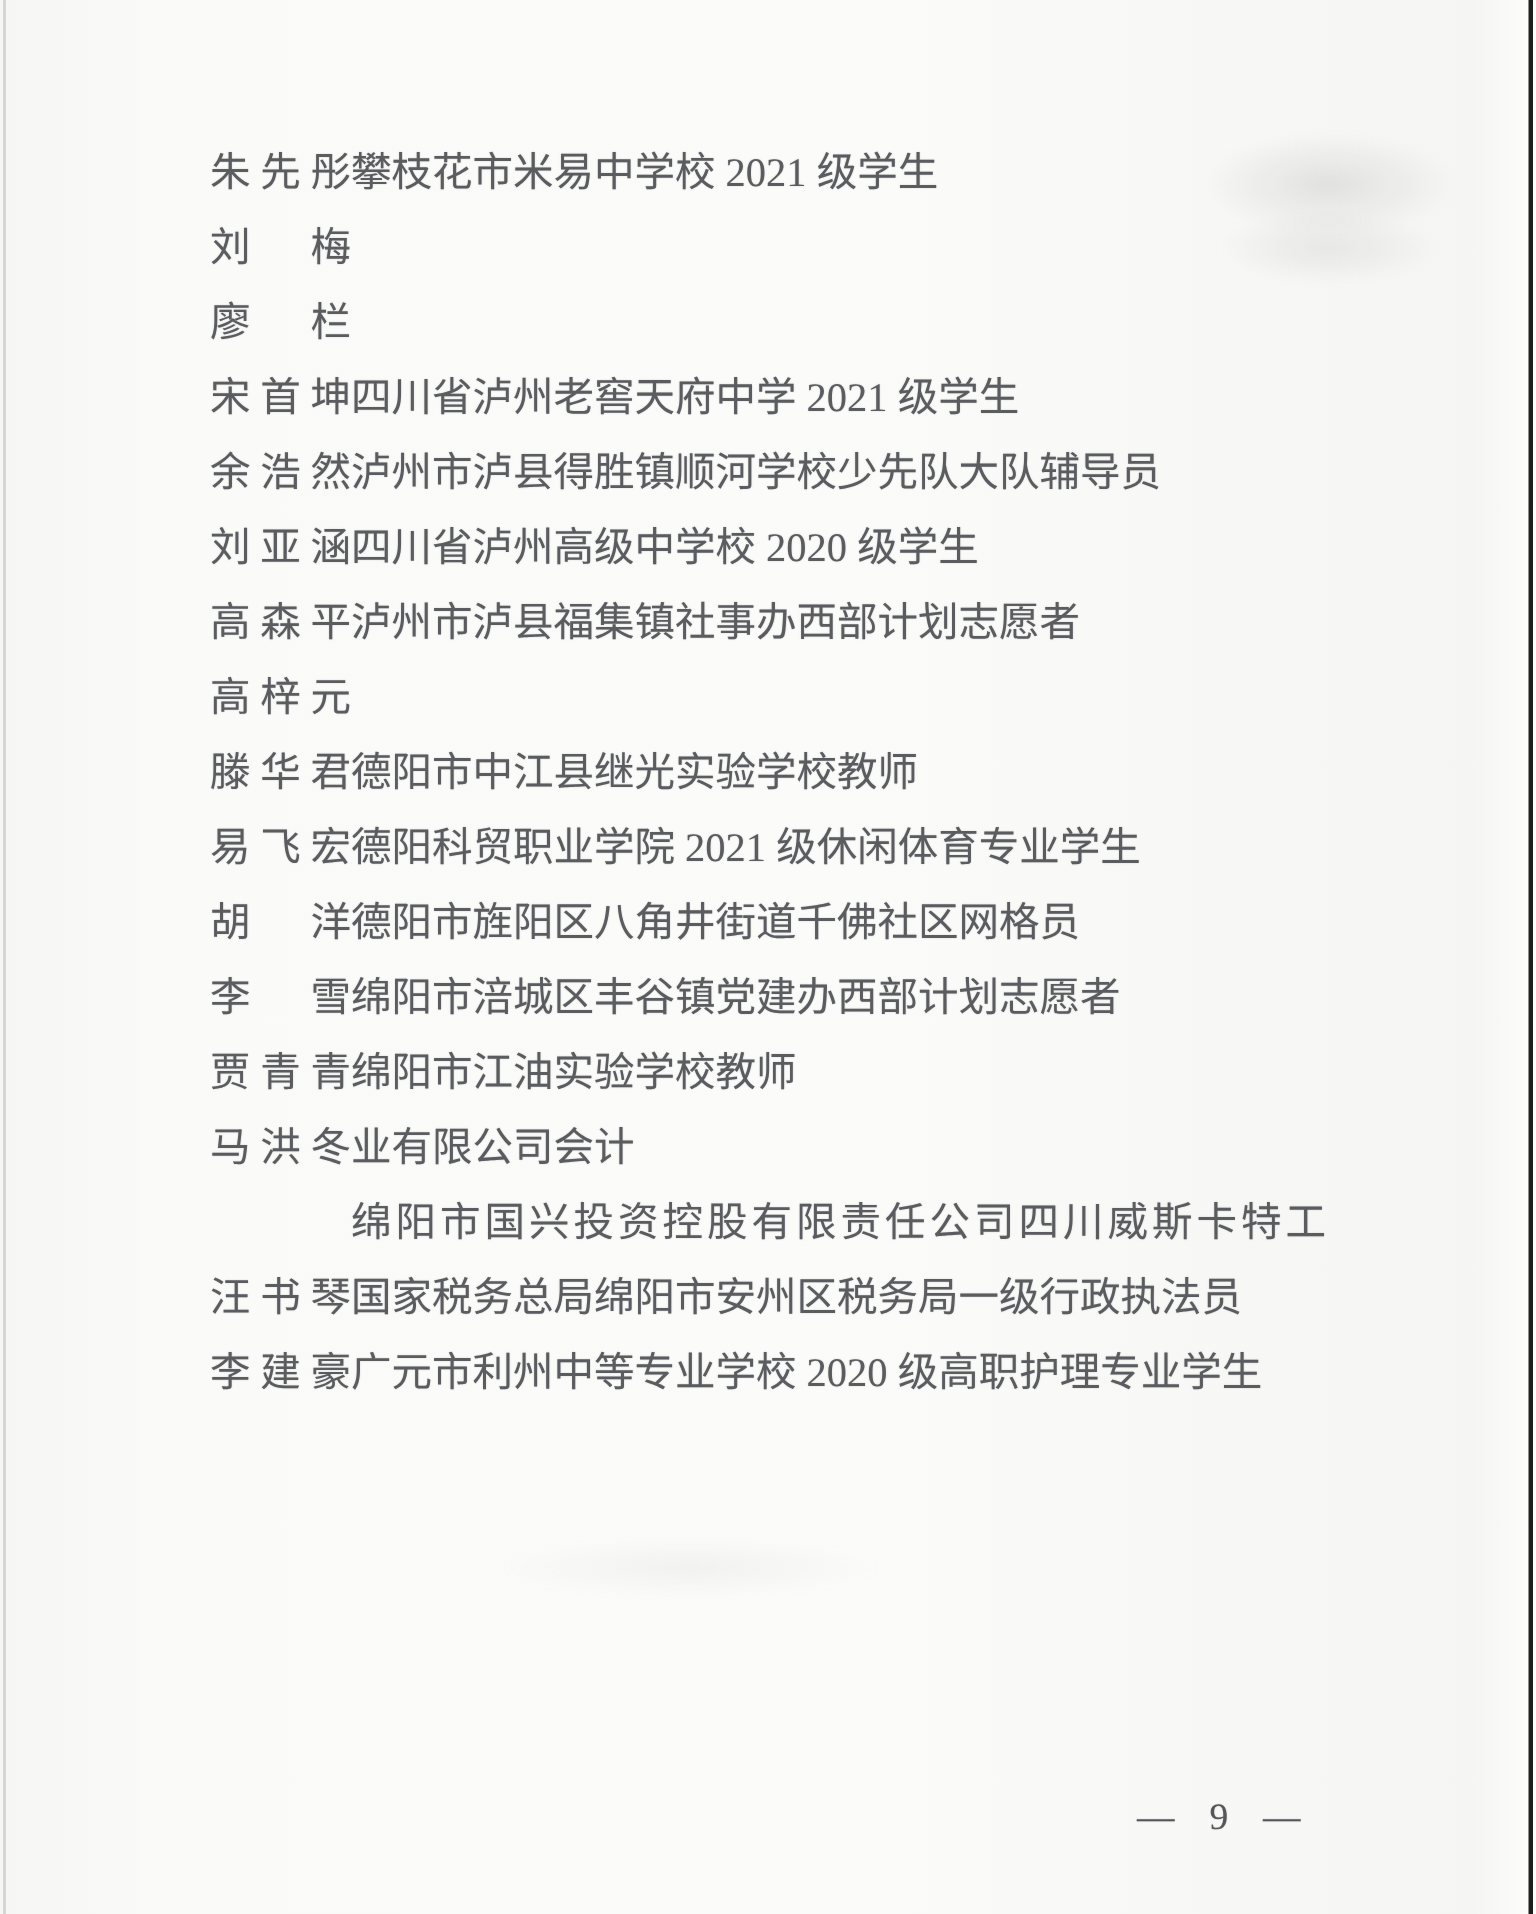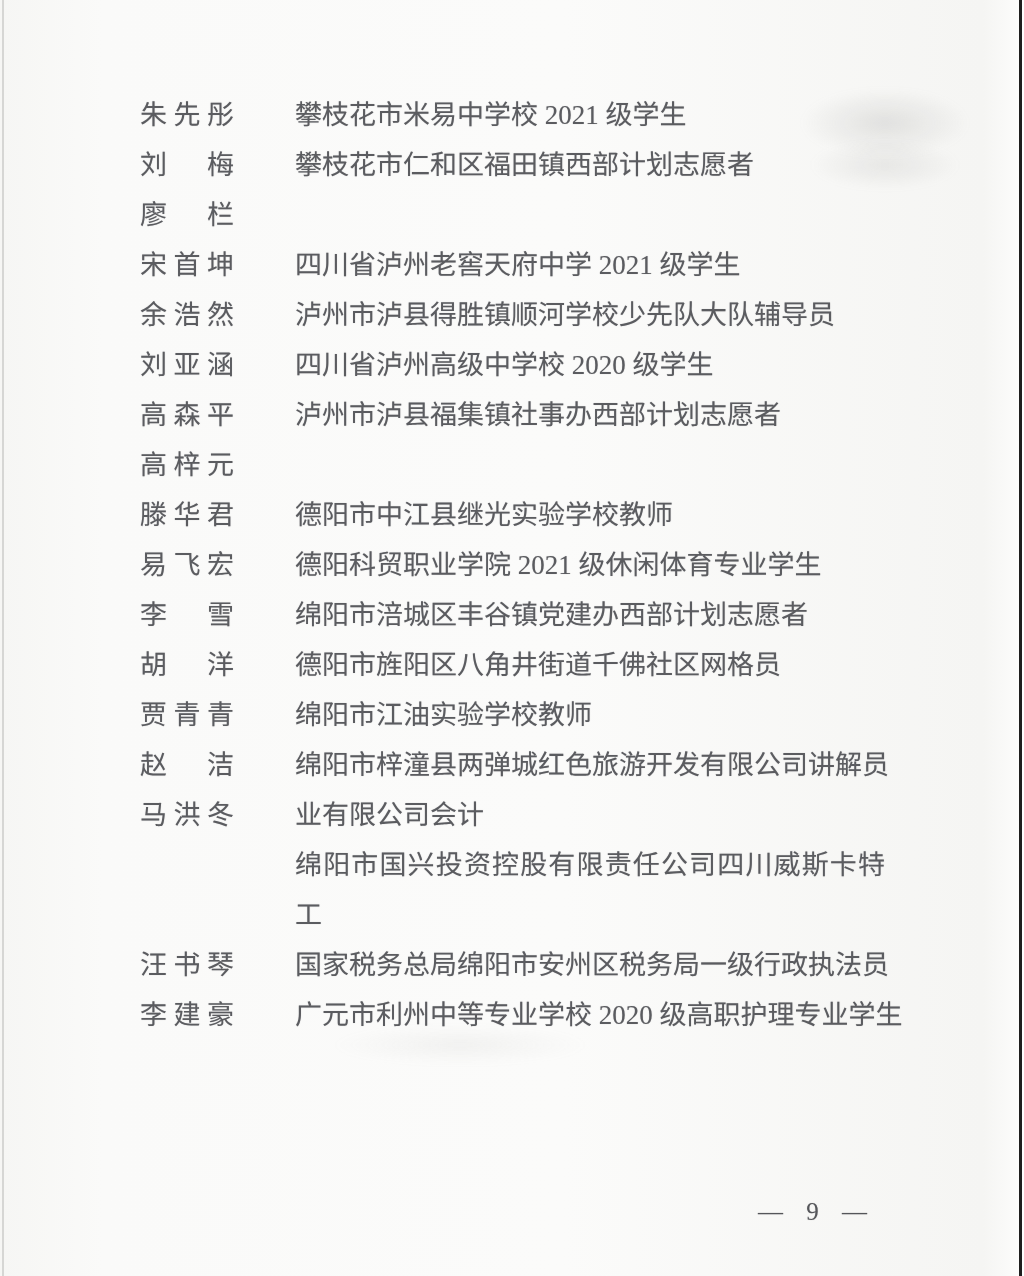--- a/index.html
+++ b/index.html
@@ -62,21 +62,20 @@
     width: 94px;
     font-size: 27px;
     line-height: 50px;
     text-align: justify;
     text-align-last: justify;
     text-justify: inter-character;
     white-space: nowrap;
     text-shadow: 0 0 1px rgba(91, 92, 96, 0.35);
   }
   .entry .desc {
-    margin-left: 61px;
     width: 650px;
     font-size: 27px;
     line-height: 50px;
     text-shadow: 0 0 1px rgba(91, 92, 96, 0.35);
   }
   .entry .desc .line {
     white-space: nowrap;
   }
   .entry .desc .line.stretch {
     white-space: normal;
@@ -112,23 +111,20 @@
   <section class="list">
   <div class="entry">
     <span class="name">朱先彤</span>
     <span class="desc">
           <div class="line">攀枝花市米易中学校 2021 级学生</div>
         </span>
   </div>
 
   <div class="entry">
     <span class="name">刘梅</span>
-    <span class="desc">
-          <div class="line">攀枝花市仁和区福田镇西部计划志愿者</div>
-        </span>
   </div>
 
   <div class="entry">
     <span class="name">廖栏</span>
   </div>
 
   <div class="entry">
     <span class="name">宋首坤</span>
     <span class="desc">
           <div class="line">四川省泸州老窖天府中学 2021 级学生</div>
@@ -169,46 +165,40 @@
   </div>
 
   <div class="entry">
     <span class="name">易飞宏</span>
     <span class="desc">
           <div class="line">德阳科贸职业学院 2021 级休闲体育专业学生</div>
         </span>
   </div>
 
   <div class="entry">
+    <span class="name">胡洋</span>
+    <span class="desc">
+          <div class="line">德阳市旌阳区八角井街道千佛社区网格员</div>
+        </span>
+  </div>
+
+  <div class="entry">
     <span class="name">李雪</span>
     <span class="desc">
           <div class="line">绵阳市涪城区丰谷镇党建办西部计划志愿者</div>
         </span>
   </div>
 
   <div class="entry">
-    <span class="name">胡洋</span>
-    <span class="desc">
-          <div class="line">德阳市旌阳区八角井街道千佛社区网格员</div>
-        </span>
-  </div>
-
-  <div class="entry">
     <span class="name">贾青青</span>
     <span class="desc">
           <div class="line">绵阳市江油实验学校教师</div>
         </span>
   </div>
 
-  <div class="entry">
-    <span class="name">赵洁</span>
-    <span class="desc">
-          <div class="line">绵阳市梓潼县两弹城红色旅游开发有限公司讲解员</div>
-        </span>
-  </div>
 
   <div class="entry">
     <span class="name">马洪冬</span>
     <span class="desc">
           <div class="line">业有限公司会计</div>
           <div class="line stretch">绵阳市国兴投资控股有限责任公司四川威斯卡特工</div>
         </span>
   </div>
 
   <div class="entry">

